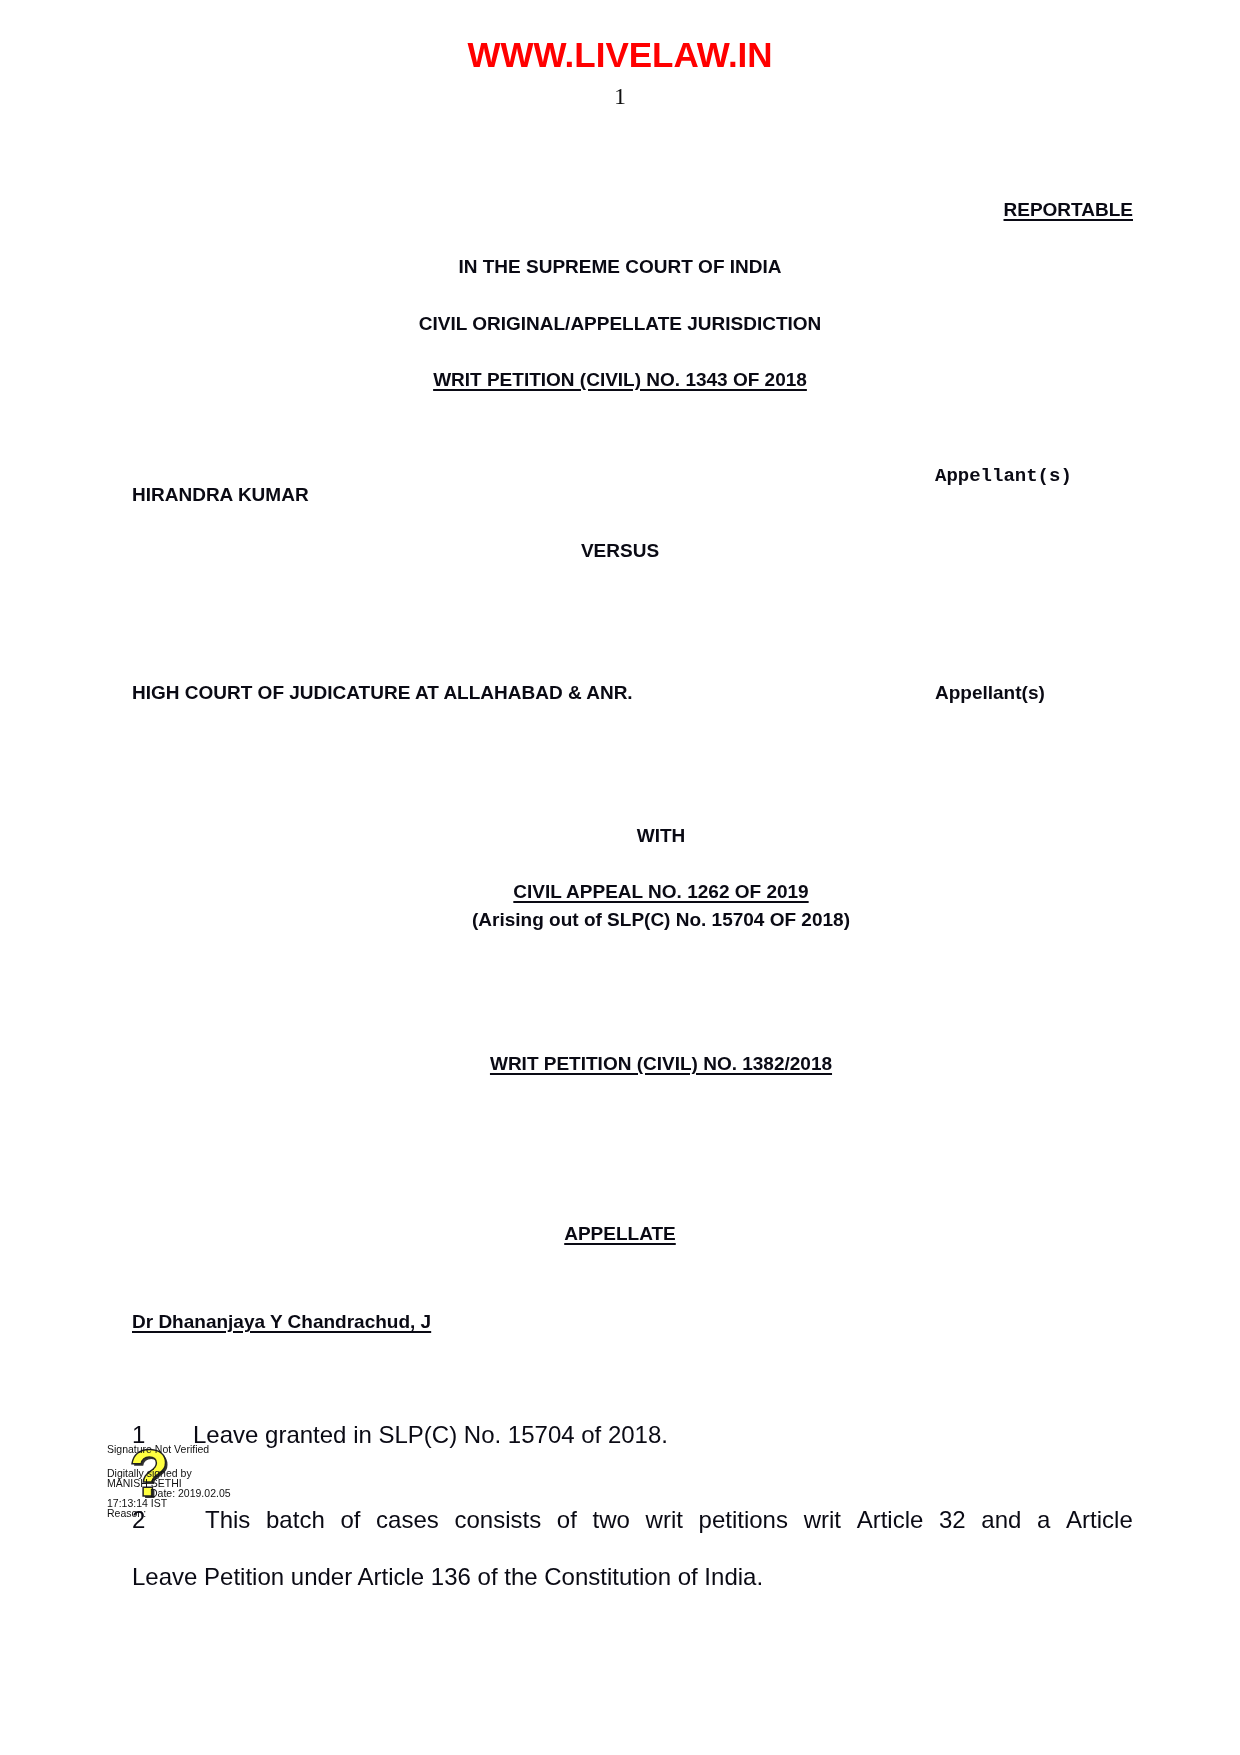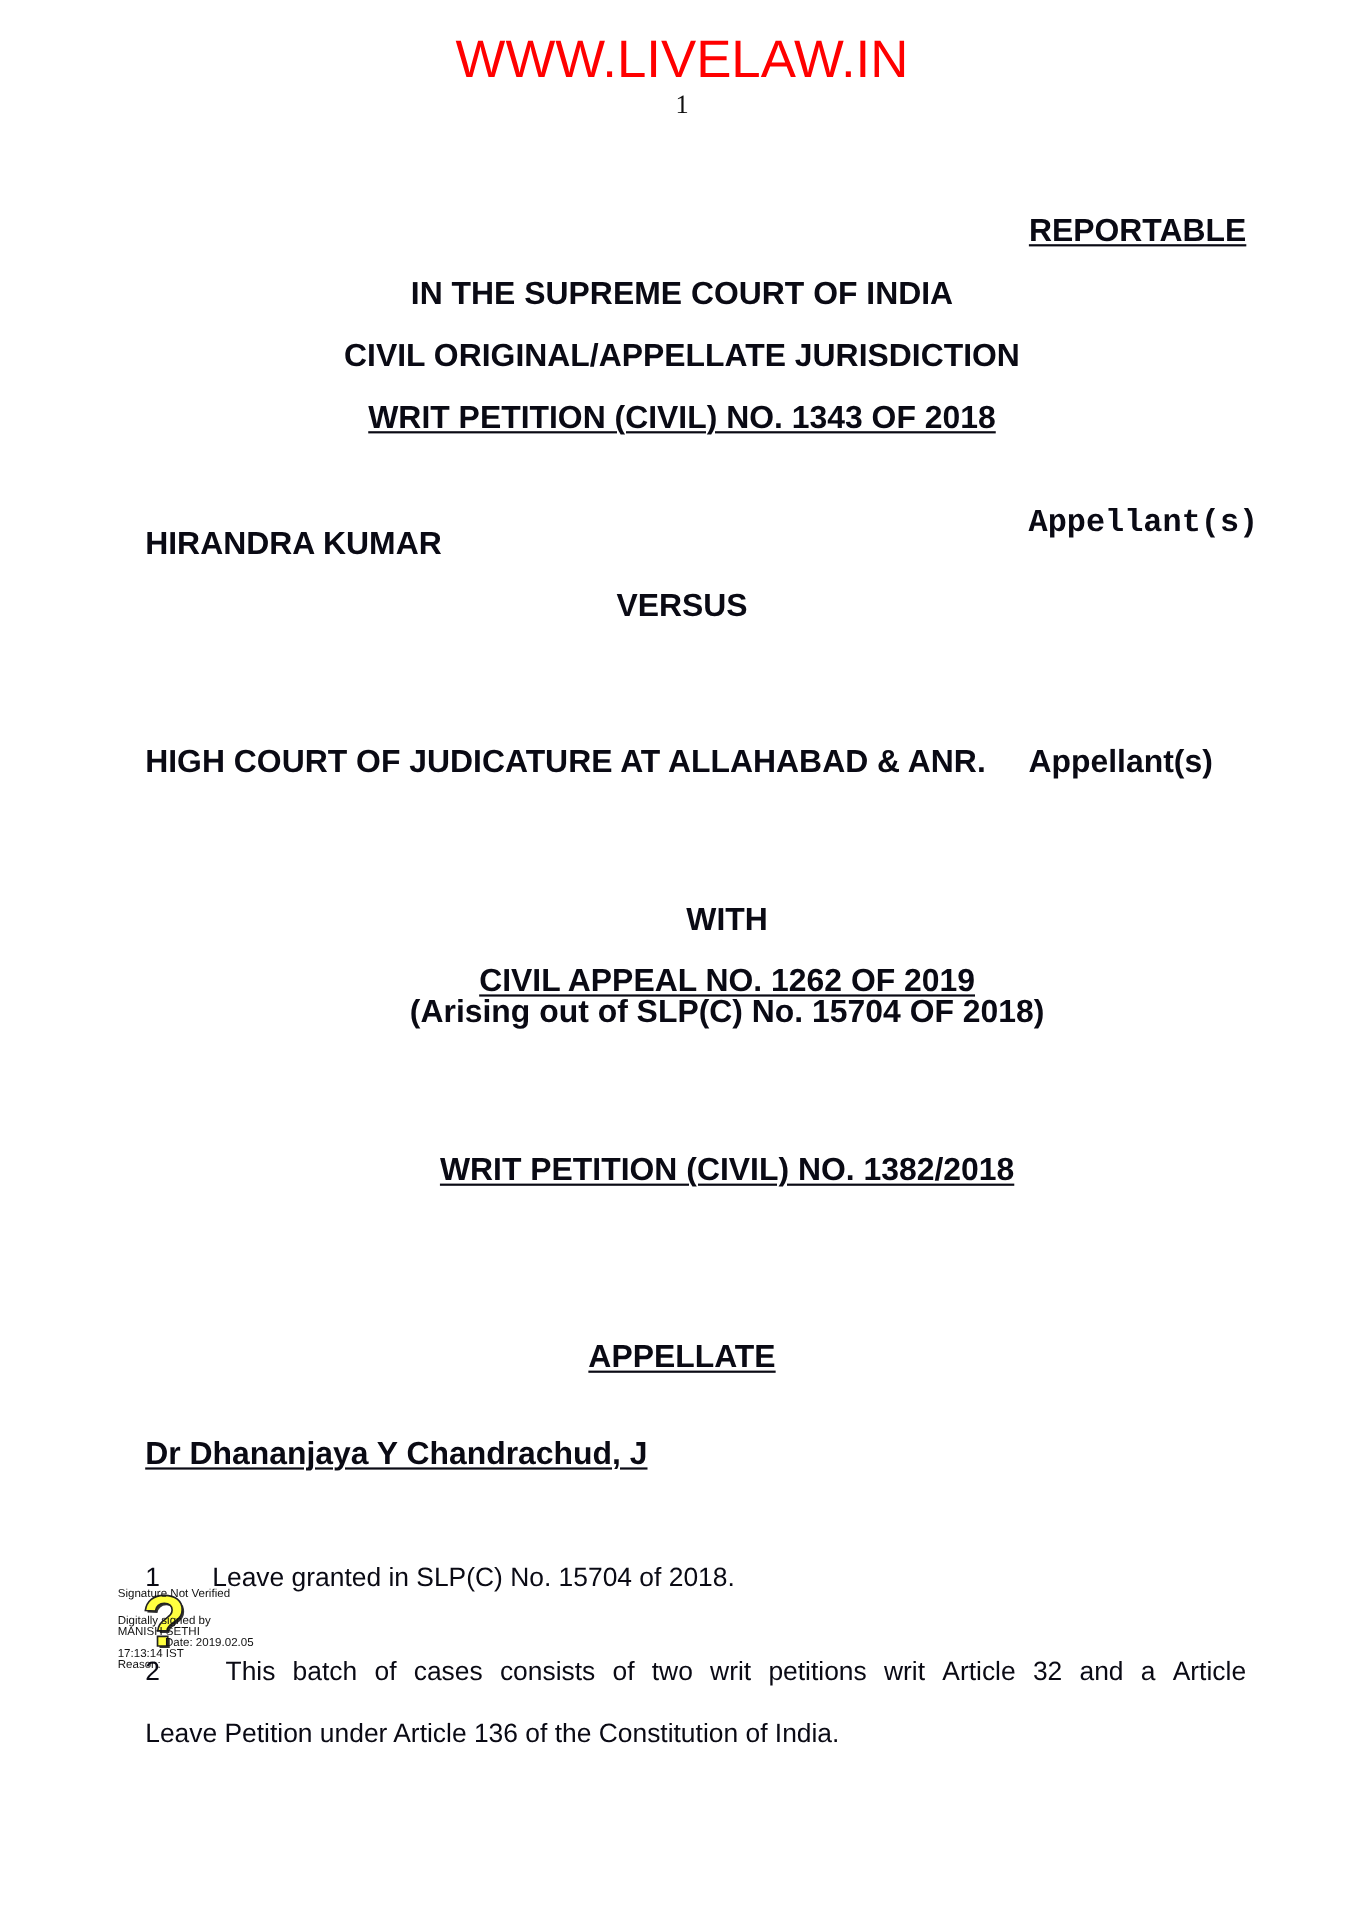--- a/index.html
+++ b/index.html
@@ -2,22 +2,22 @@
 <html><head>
 <meta charset="utf-8">
 <style>
   html, body { margin: 0; padding: 0; background: #ffffff; }
   body { width: 1240px; height: 1755px; position: relative; overflow: hidden;
          font-family: "Liberation Sans", sans-serif; color: #0a0a14; }
   .abs { position: absolute; white-space: nowrap; }
   .center { left: 0; width: 1240px; text-align: center; }
   .bold { font-weight: bold; }
   .ul { text-decoration: underline; text-decoration-thickness: 2px; text-underline-offset: 3px; }
-  .hdr { font-size: 29px; line-height: 28px; }
-  .brand { color: #ff0000; font-weight: normal; font-size: 48px; line-height: 46px; }
+  .hdr { font-size: 19px; line-height: 28px; }
+  .brand { color: #ff0000; font-weight: bold; font-size: 35px; line-height: 46px; }
   .pagenum { font-family: "Liberation Serif", serif; font-size: 24px; line-height: 28px; color: #111; }
   .body-text { font-size: 24px; line-height: 30px; }
   .sig-text { font-size: 10.5px; line-height: 12px; color: #111; }
   .sig-q { font-size: 66px; font-weight: bold; color: #ffff40; line-height: 66px;
            -webkit-text-stroke: 1.5px #222; text-shadow: 2px 2px 0 #333; }
   .justify-line { display: flex; justify-content: space-between; }
 </style>
 </head>
 <body>
 

